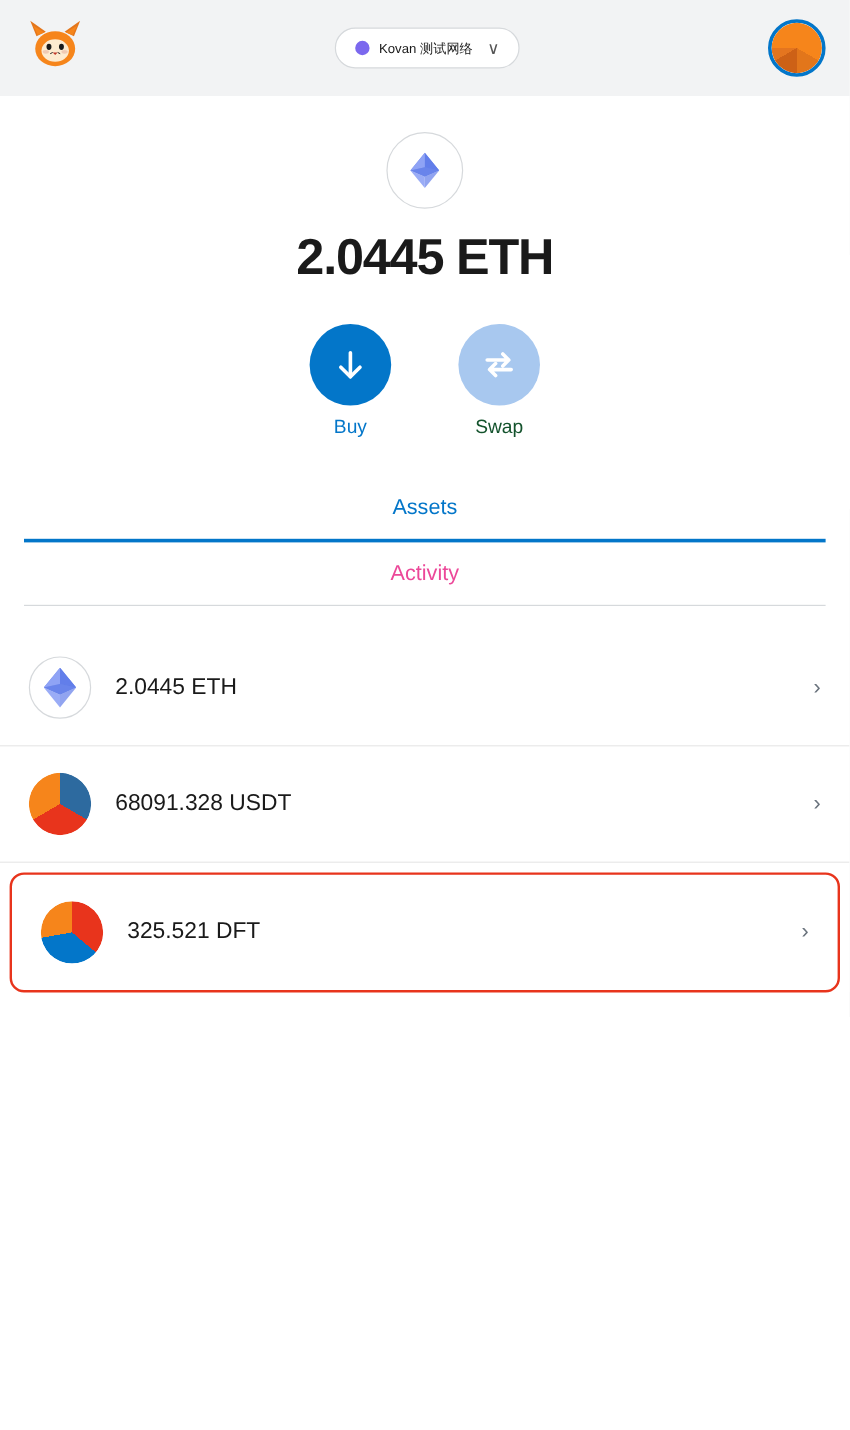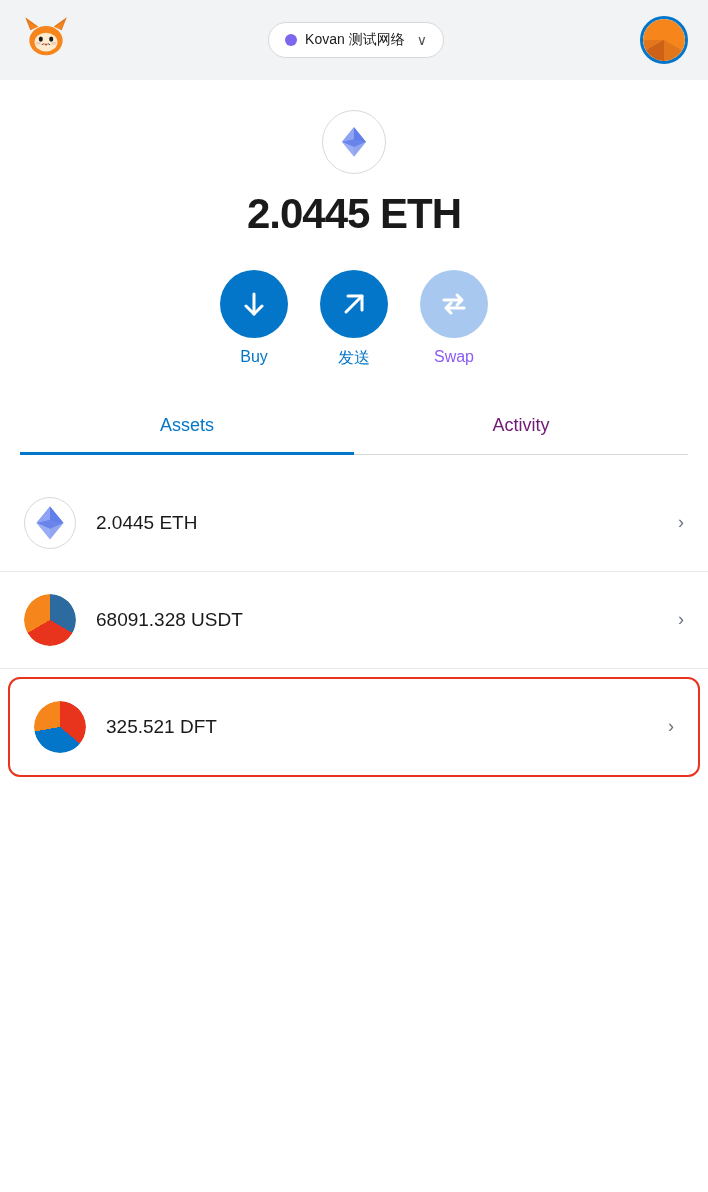--- a/index.html
+++ b/index.html
@@ -39,21 +39,21 @@
     }
 
     .network-dot {
       width: 12px;
       height: 12px;
       border-radius: 50%;
       background: #7b68ee;
     }
 
     .network-name {
-      font-size: 14px;
+      font-size: 11px;
       color: #1a1a1a;
       font-weight: 500;
     }
 
     .chevron-down {
       font-size: 14px;
       color: #555;
       margin-left: 4px;
     }
 
@@ -104,21 +104,21 @@
       font-size: 42px;
       font-weight: 700;
       color: #1a1a1a;
       margin-bottom: 32px;
       letter-spacing: -1px;
     }
 
     
     .action-buttons {
       display: flex;
-      gap: 32px;
+      gap: 56px;
       margin-bottom: 30px;
     }
 
     .action-btn {
       display: flex;
       flex-direction: column;
       align-items: center;
       gap: 10px;
       cursor: pointer;
     }
@@ -137,37 +137,38 @@
     .action-circle.buy { background: #0376c9; }
     .action-circle.send { background: #0376c9; }
     .action-circle.swap { background: #a8c8ef; }
 
     .action-label {
       font-size: 16px;
       font-weight: 500;
       color: #0376c9;
     }
 
-    .action-label.swap-label { color: #8b5cf6; }
+    .action-label.swap-label { color: #14532d; }
 
     
     .tabs {
       display: flex;
       width: 100%;
       border-bottom: 1.5px solid #d6d9dc;
+      flex-direction: column;
     }
 
     .tab {
       flex: 1;
       text-align: center;
       padding: 16px 0;
       font-size: 18px;
       font-weight: 500;
       cursor: pointer;
-      color: #701a75;
+      color: #ec4899;
     }
 
     .tab.active {
       color: #0376c9;
       border-bottom: 3px solid #0376c9;
       margin-bottom: -1.5px;
     }
 
     
     .assets-list {
@@ -302,29 +303,20 @@
       <div class="action-btn">
         <div class="action-circle buy">
           <svg width="28" height="28" viewBox="0 0 28 28" fill="none" xmlns="http://www.w3.org/2000/svg">
             <polyline points="14,4 14,24" stroke="white" stroke-width="3" stroke-linecap="round"></polyline>
             <polyline points="6,16 14,24 22,16" stroke="white" stroke-width="3" stroke-linecap="round" stroke-linejoin="round"></polyline>
           </svg>
         </div>
         <span class="action-label">Buy</span>
       </div>
 
-      <div class="action-btn">
-        <div class="action-circle send">
-          <svg width="28" height="28" viewBox="0 0 28 28" fill="none" xmlns="http://www.w3.org/2000/svg">
-            <line x1="6" y1="22" x2="22" y2="6" stroke="white" stroke-width="3" stroke-linecap="round"></line>
-            <polyline points="8,6 22,6 22,20" stroke="white" stroke-width="3" stroke-linecap="round" stroke-linejoin="round"></polyline>
-          </svg>
-        </div>
-        <span class="action-label">发送</span>
-      </div>
 
       <div class="action-btn">
         <div class="action-circle swap">
           <svg width="28" height="28" viewBox="0 0 28 28" fill="none" xmlns="http://www.w3.org/2000/svg">
             <path d="M4,10 H22 M22,10 L17,5 M22,10 L17,15" stroke="white" stroke-width="3" stroke-linecap="round" stroke-linejoin="round"></path>
             <path d="M24,18 H6 M6,18 L11,13 M6,18 L11,23" stroke="white" stroke-width="3" stroke-linecap="round" stroke-linejoin="round"></path>
           </svg>
         </div>
         <span class="action-label swap-label">Swap</span>
       </div>

